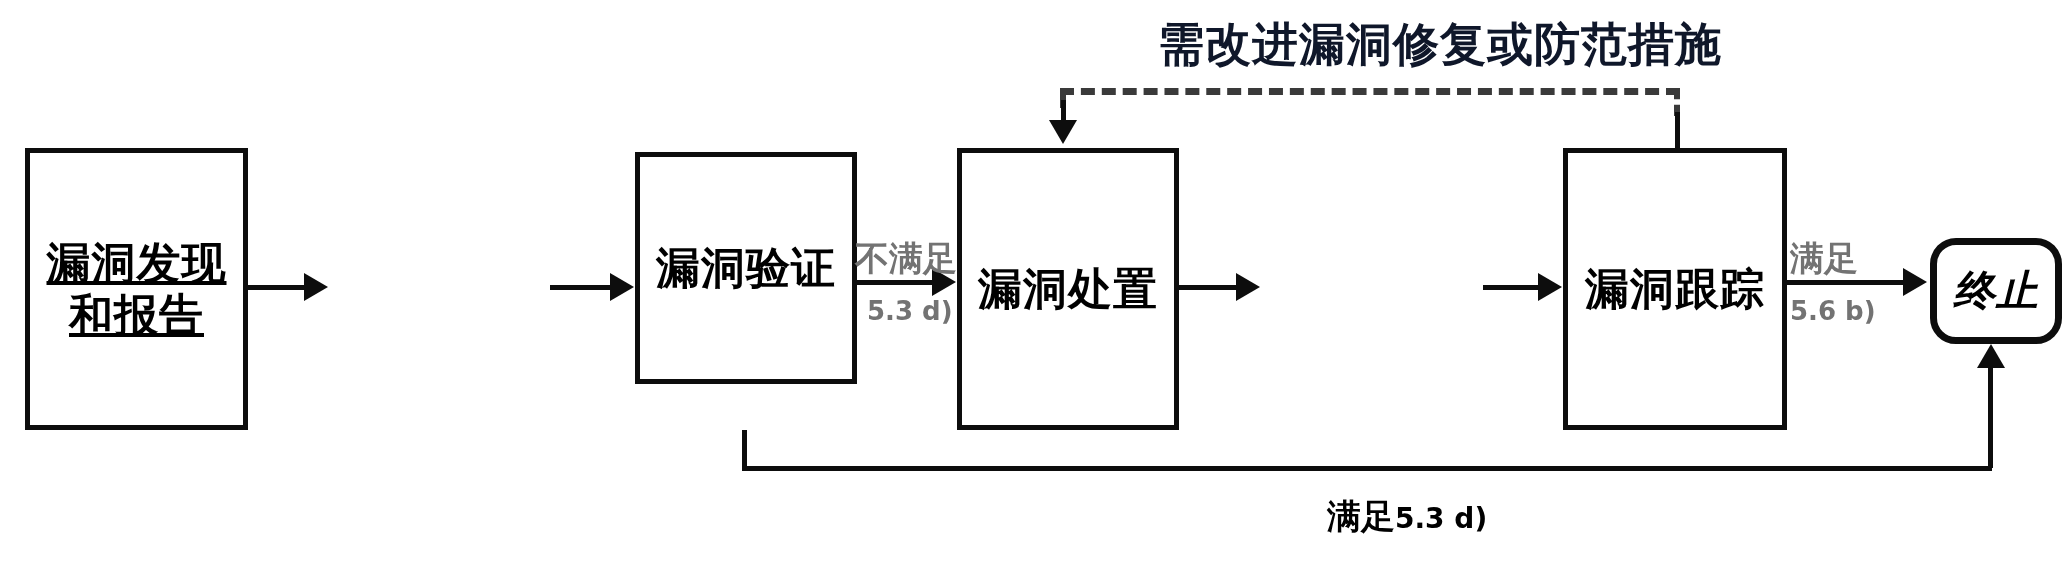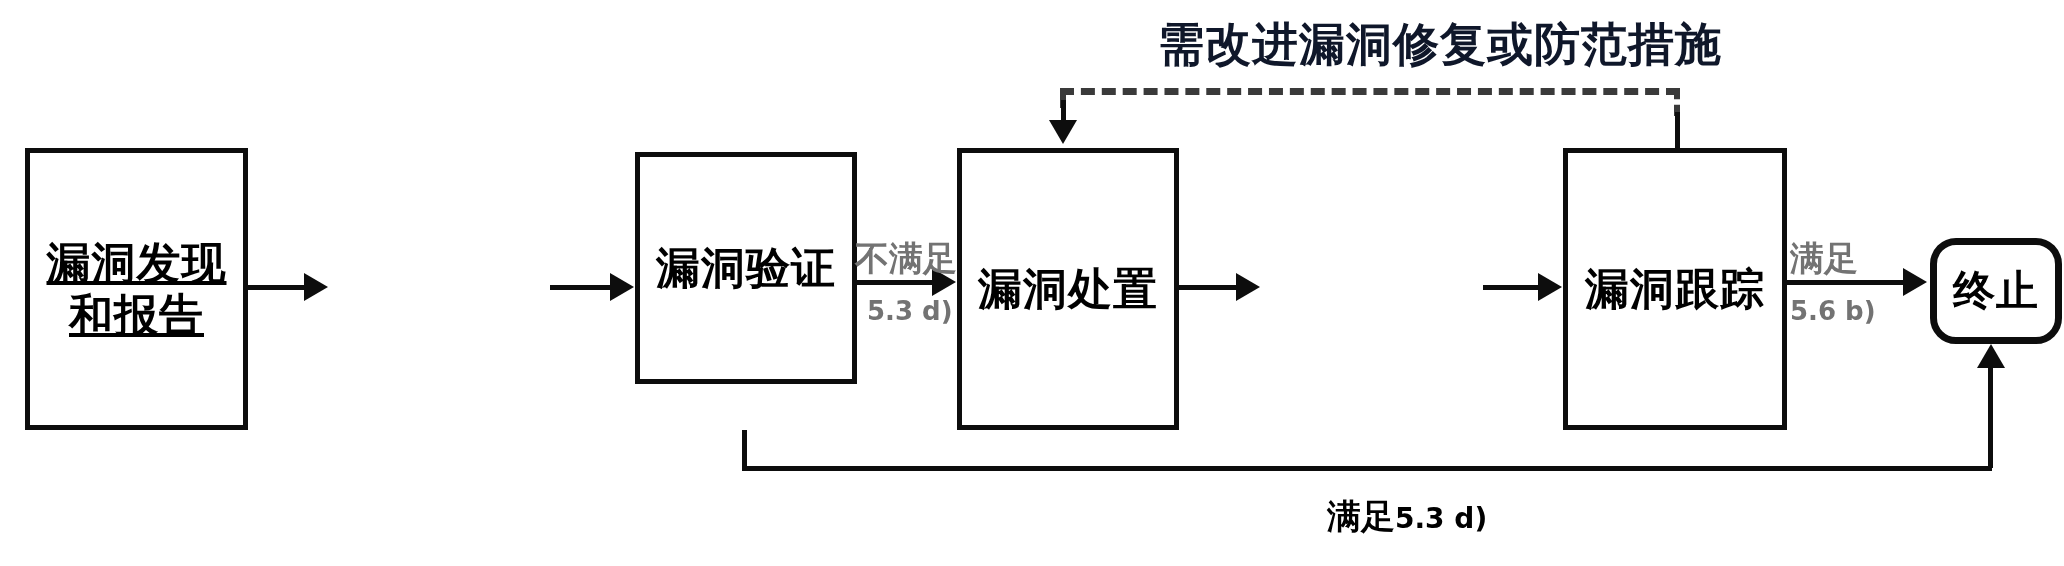--- a/index.html
+++ b/index.html
@@ -29,20 +29,21 @@
     font-weight: bold;
     font-size: 44px;
     line-height: 1.18;
     color: #000000;
     letter-spacing: 1px;
     white-space: pre-line;
   }
   .terminator {
     border-radius: 26px;
     border-width: 7px;
+    font-style: italic;
   }
   .terminator .node-label {
     font-size: 42px;
   }
   
   .hline {
     position: absolute;
     height: 0;
     border-top: 5px solid #0d0d0d;
   }

